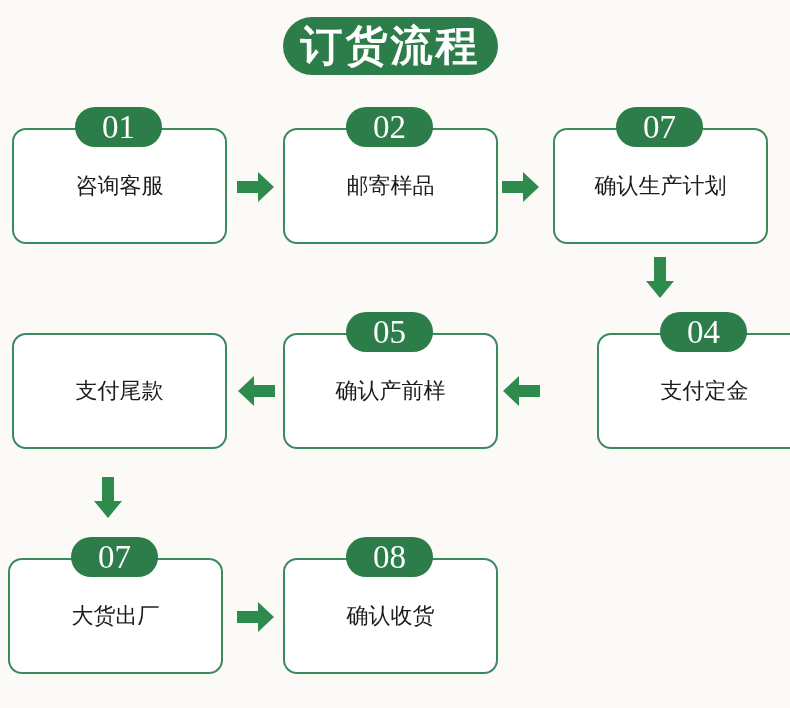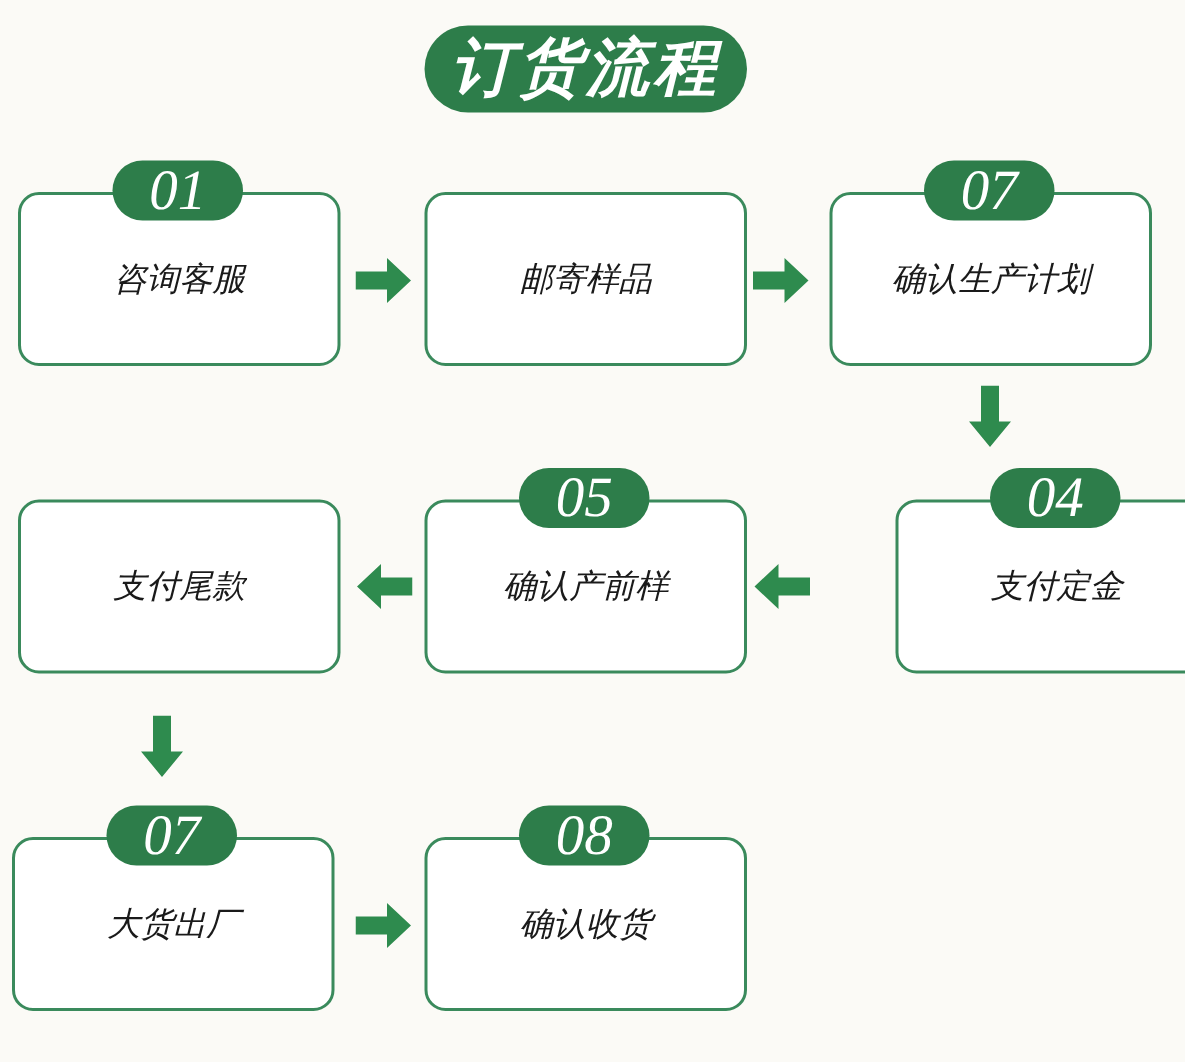--- a/index.html
+++ b/index.html
@@ -9,21 +9,21 @@
     --text: #1a1a1a;
     --bg: #fbfaf6;
   }
   html, body { margin: 0; padding: 0; }
   body {
     width: 790px; height: 708px;
     background: var(--bg);
     font-family: "Liberation Serif", serif;
     overflow: hidden;
   }
-  .canvas { position: relative; width: 790px; height: 702px; font-style: italic; }
+  .canvas { position: relative; width: 790px; height: 702px; }
 
   .title-pill {
     position: absolute; left: 283px; top: 17px;
     width: 215px; height: 58px;
     background: var(--green);
     border-radius: 29px;
     display: flex; align-items: center; justify-content: center;
   }
   .title-pill span {
     color: #ffffff; font-size: 42px; font-weight: bold; letter-spacing: 3px;
@@ -43,21 +43,21 @@
     display: flex; align-items: center; justify-content: center;
     font-size: 22px; color: var(--text); white-space: nowrap;
     line-height: 1;
   }
   .badge {
     position: absolute; left: 61px; top: -23px;
     width: 87px; height: 40px;
     background: var(--green);
     border-radius: 20px;
     display: flex; align-items: center; justify-content: center;
-    color: #ffffff; font-size: 38px; line-height: 1;
+    color: #ffffff; font-size: 33px; line-height: 1;
   }
 
   .arrow { position: absolute; color: var(--arrow); }
   .arrow svg { display: block; }
 
   
   .pos-s1 { left: 12px;  top: 128px; }
   .pos-s2 { left: 283px; top: 128px; }
   .pos-s3 { left: 553px; top: 128px; }
   .pos-s4 { left: 553px; top: 333px; margin-left: 44px; }
@@ -90,20 +90,23 @@
     <div class="label">咨询客服</div>
   </div>
 
   <div class="arrow pos-a1">
     <svg width="38" height="34" viewBox="0 0 38 34">
         <polygon fill="currentColor" points="0,11 21,11 21,2 37,17 21,32 21,23 0,23"></polygon>
       </svg>
   </div>
 
   <div class="step pos-s2">
+    <div class="badge">
+        <span>02</span>
+      </div>
     <div class="label">邮寄样品</div>
   </div>
 
   <div class="arrow pos-a2">
     <svg width="38" height="34" viewBox="0 0 38 34">
         <polygon fill="currentColor" points="0,11 21,11 21,2 37,17 21,32 21,23 0,23"></polygon>
       </svg>
   </div>
 
   <div class="step pos-s3">

